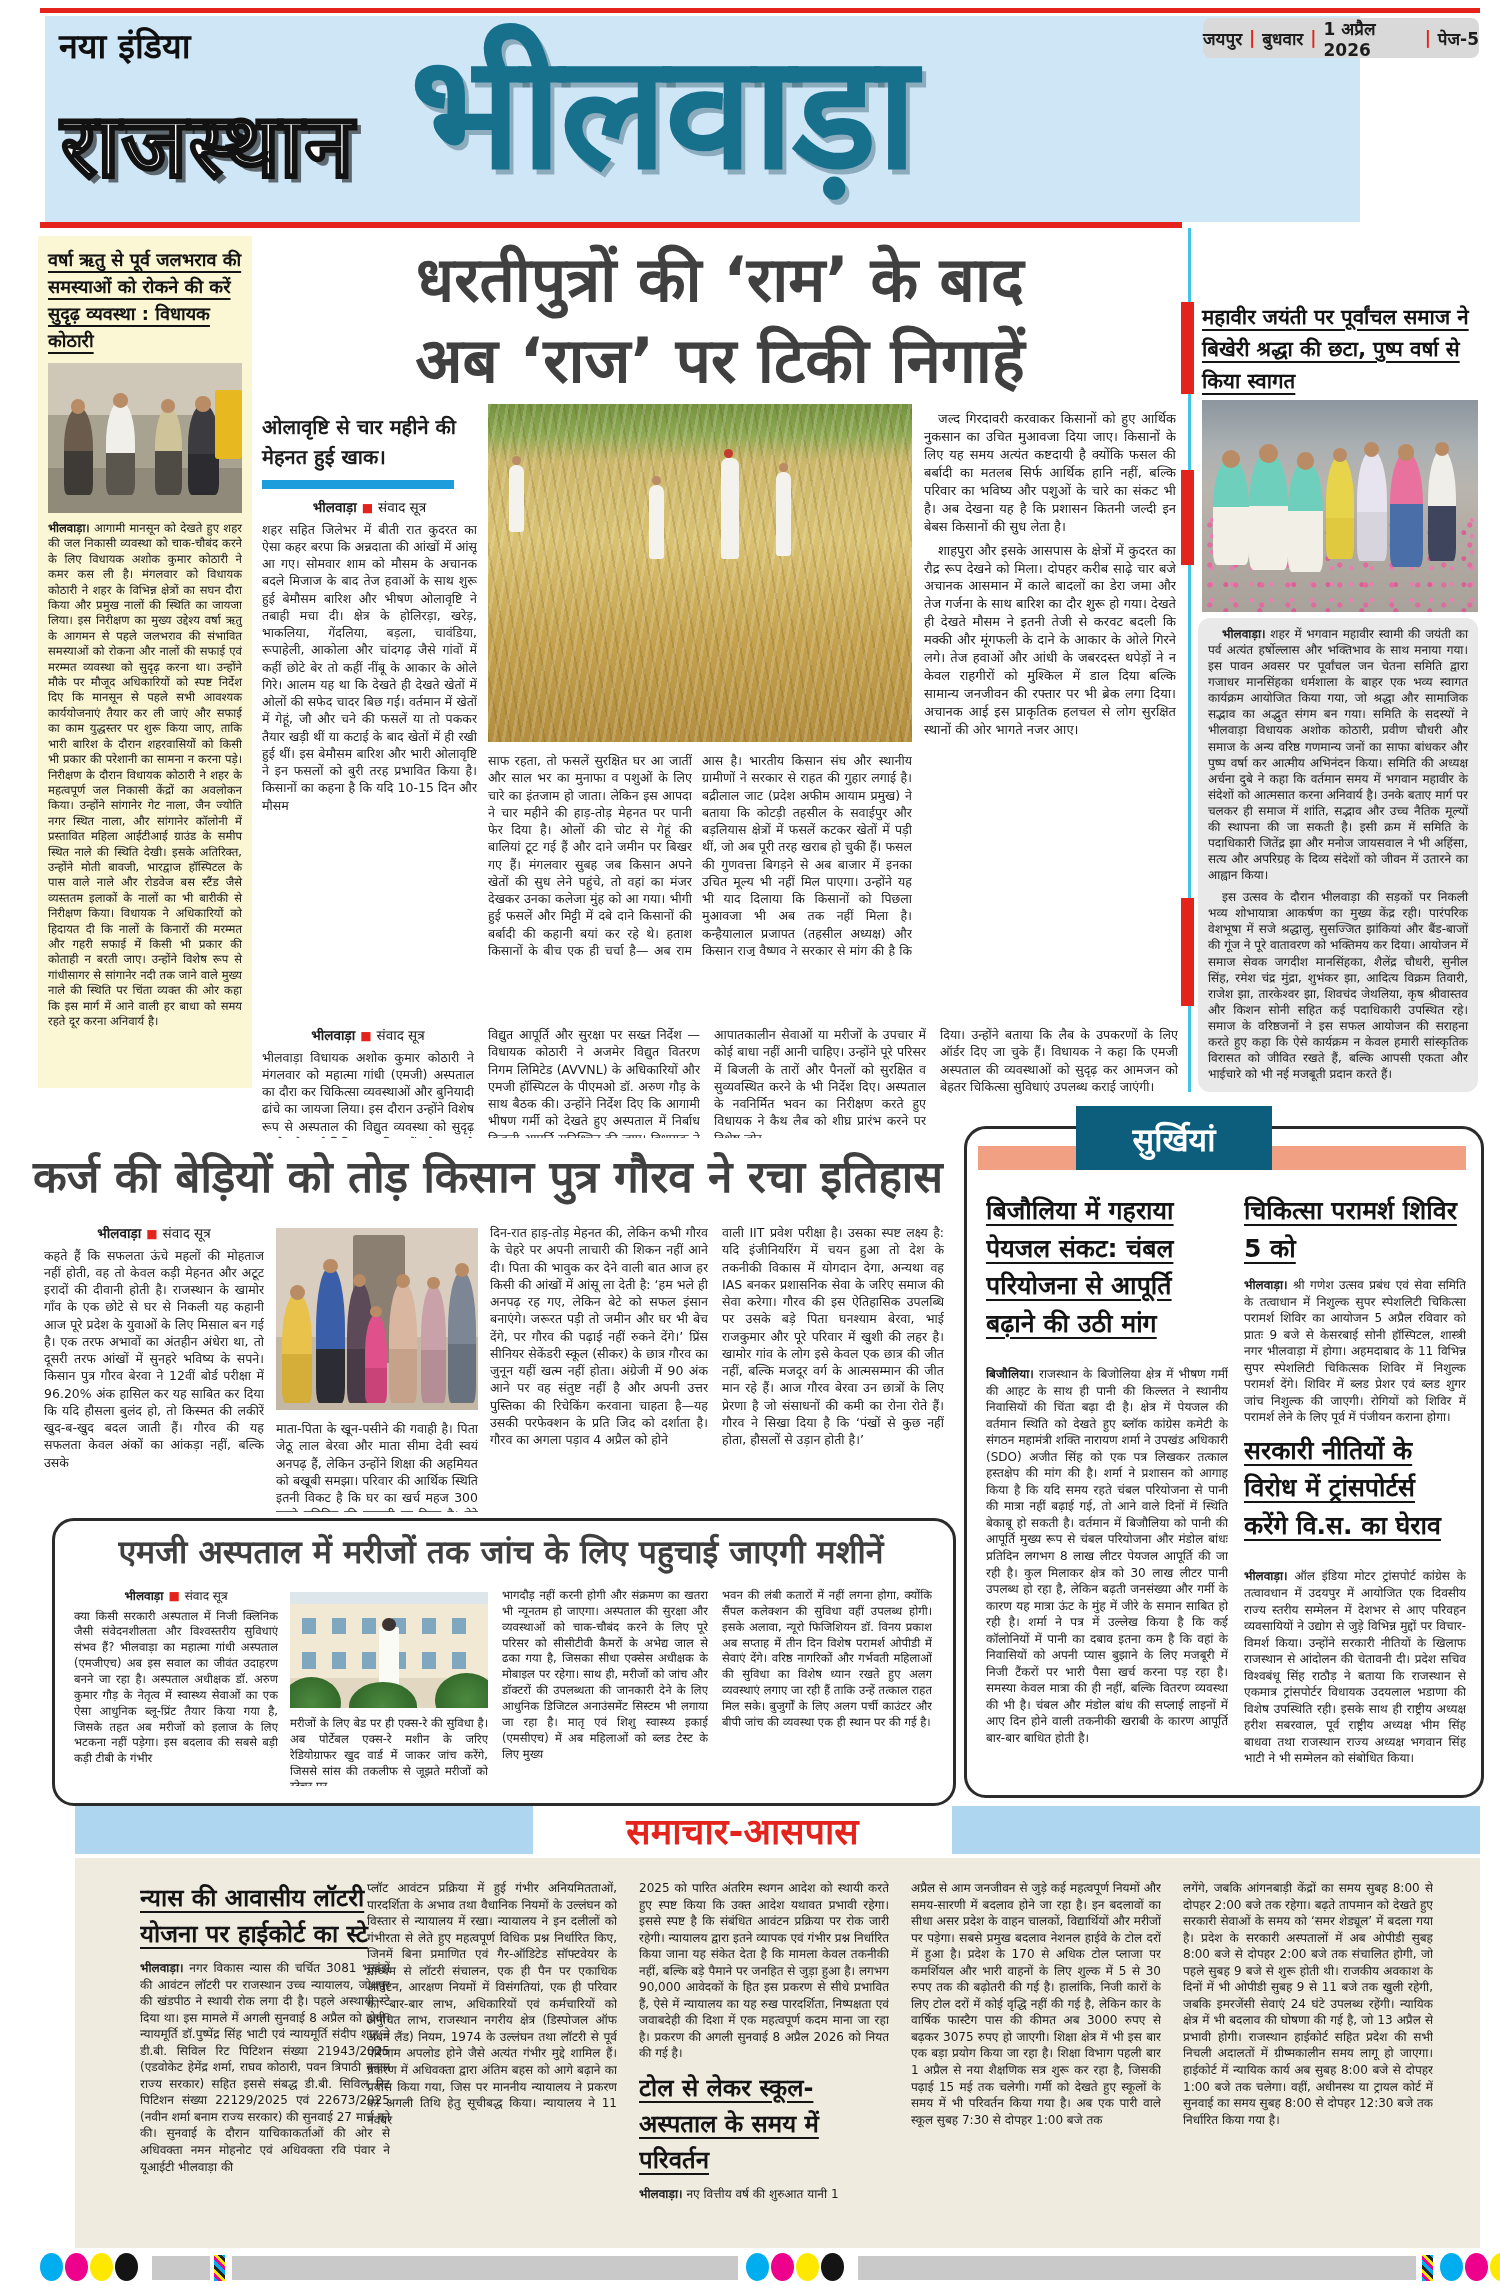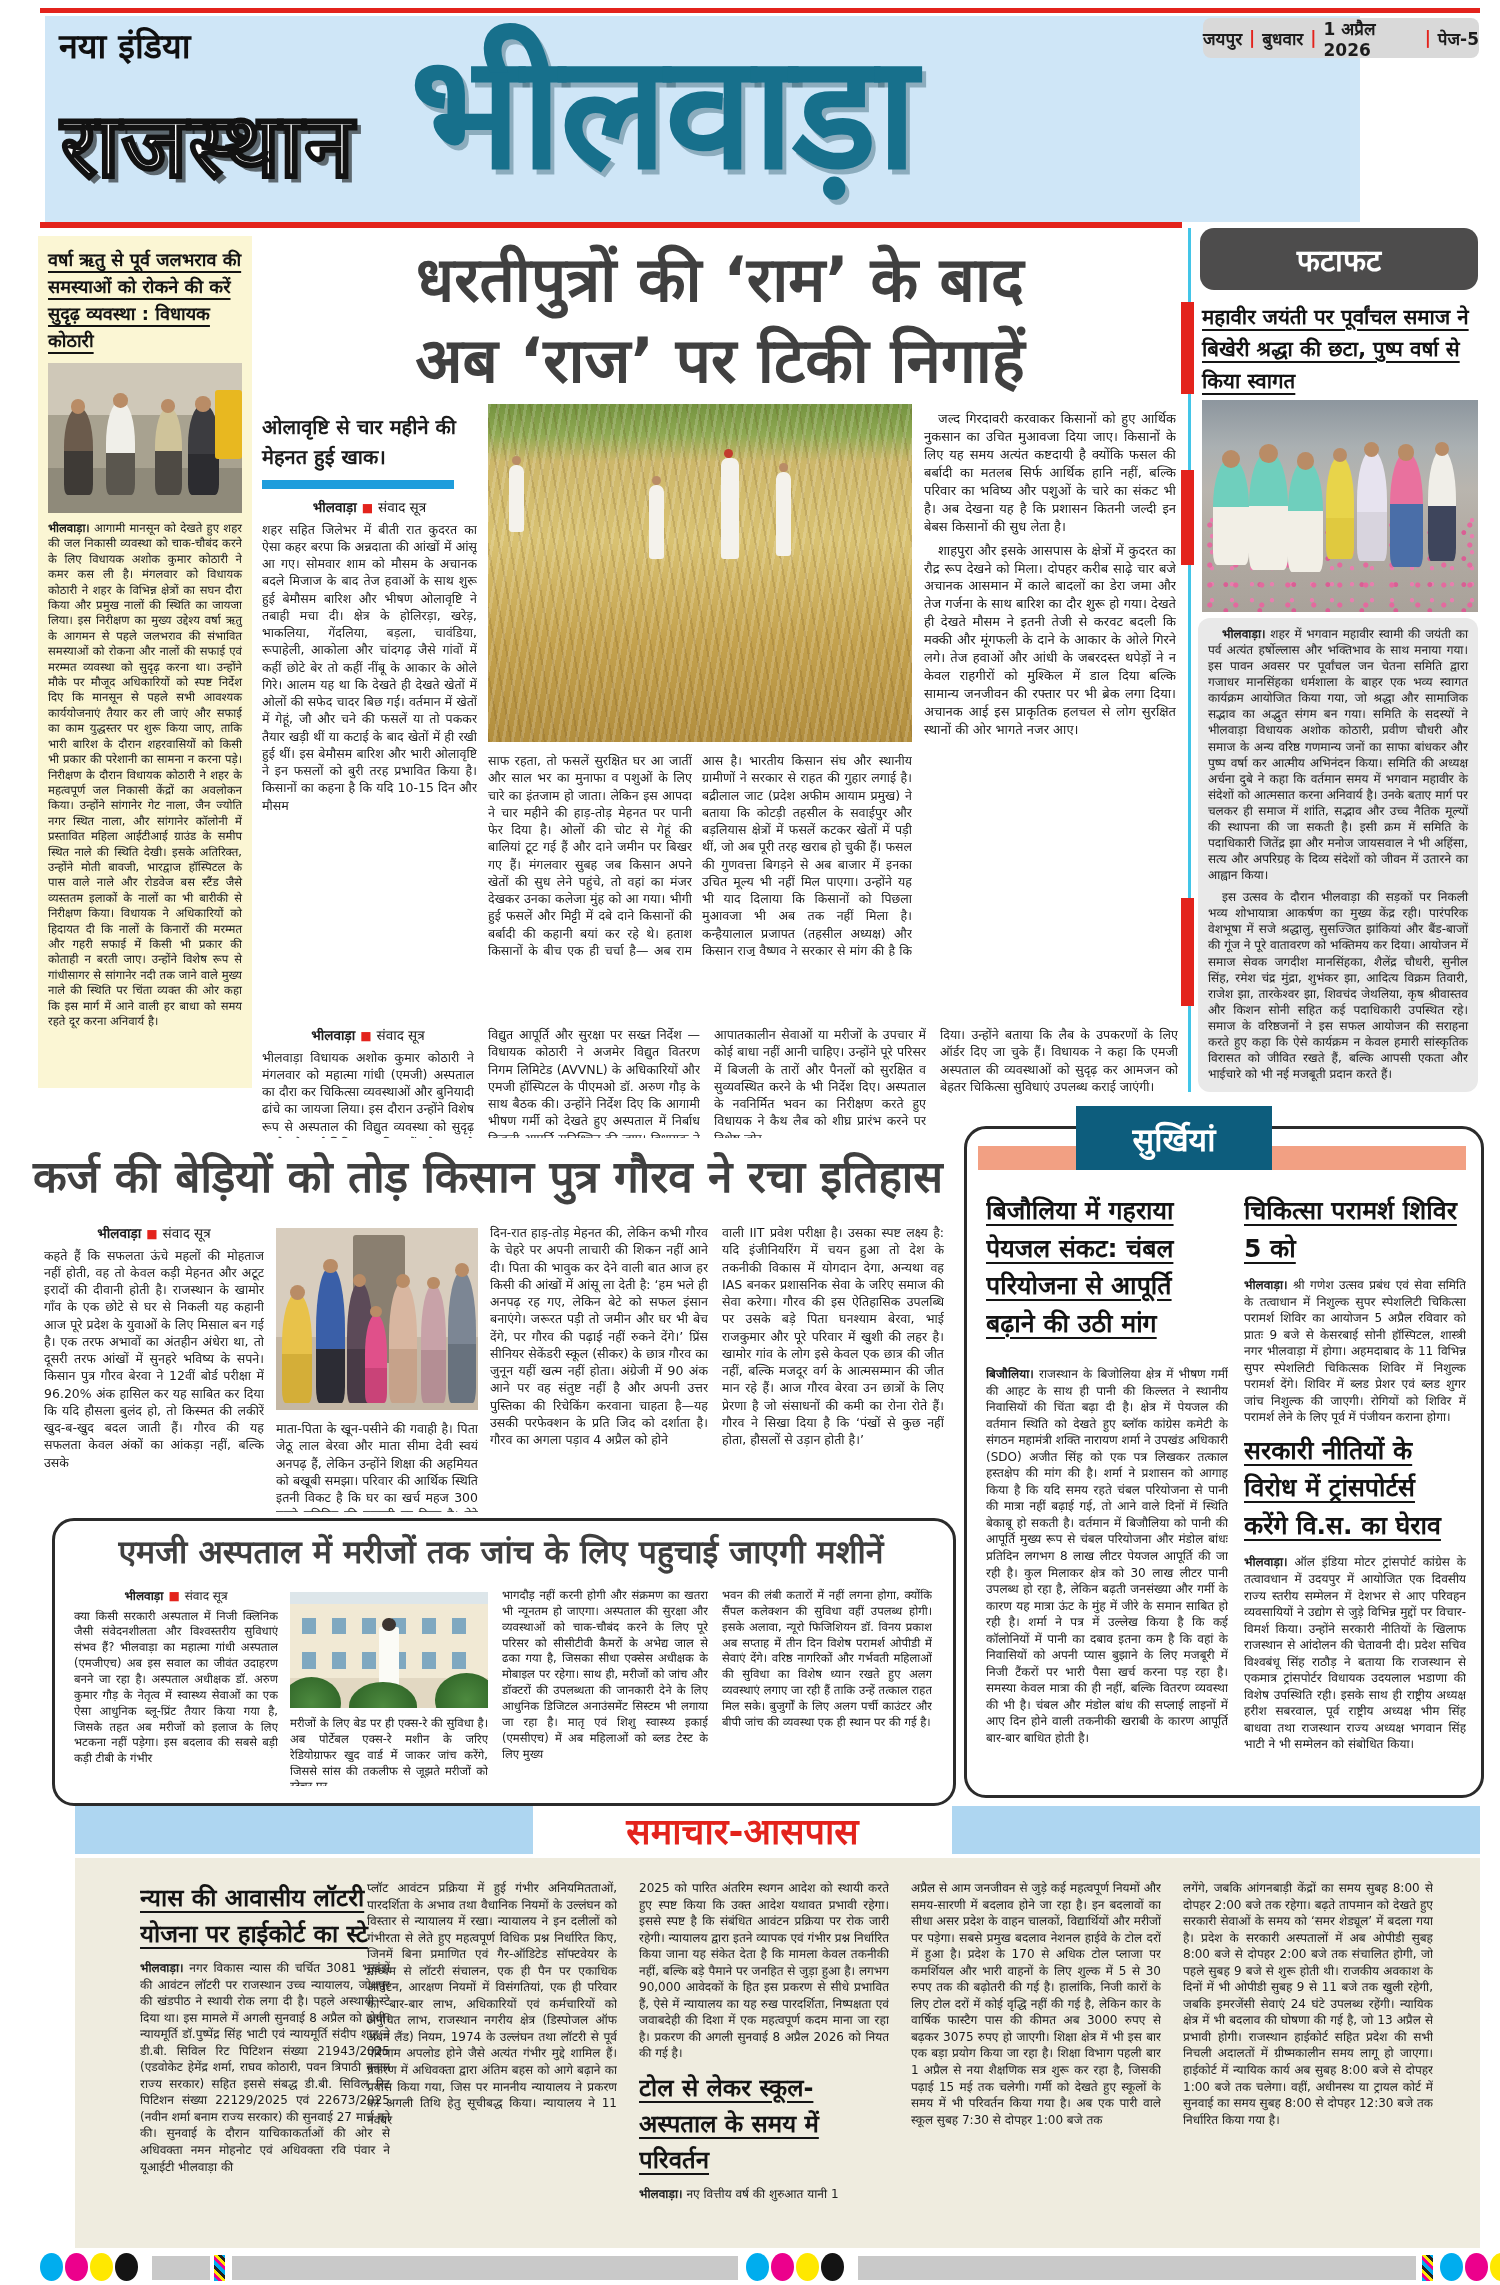--- a/index.html
+++ b/index.html
@@ -87,21 +87,20 @@
     <span>1 अप्रैल 2026</span>
     <span class="sep">|</span>
     <span>पेज-5</span>
   </div>
 
   <div class="divider"></div>
   <div class="redmark" style="top:302px;height:92px;"></div>
   <div class="redmark" style="top:470px;height:95px;"></div>
   <div class="redmark" style="top:898px;height:108px;"></div>
 
-  <div class="fatafat-label">फटाफट</div>
   <div class="fatafat-head uhead">महावीर जयंती पर पूर्वांचल समाज ने बिखेरी श्रद्धा की छटा, पुष्प वर्षा से किया स्वागत</div>
   <div class="photo" style="left:1202px;top:400px;width:276px;height:212px;">
     <div class="texture" style="background:linear-gradient(180deg,#8d969e 0%,#aab0b2 22%,#b9b5ae 42%,#b3aca4 62%,#a9a29a 100%);"></div>
     <div class="texture" style="top:55%;background-image:radial-gradient(circle at 30% 40%,#e36a9e 2.2px,transparent 3px),radial-gradient(circle at 70% 60%,#d95f94 2px,transparent 2.8px),radial-gradient(circle at 50% 20%,#e87fae 1.8px,transparent 2.6px);background-size:26px 20px,34px 26px,20px 16px;"></div>
     <div class="pfig" style="left:4%;top:28%;width:13%;height:50%;background:linear-gradient(#6fcfbd 0 45%,#f2efe6 45% 100%);"></div>
     <div class="pfig" style="left:17%;top:25%;width:14%;height:55%;background:linear-gradient(#6fcfbd 0 45%,#f2efe6 45% 100%);"></div>
     <div class="pfig" style="left:31%;top:29%;width:13%;height:52%;background:linear-gradient(#6fcfbd 0 45%,#f2efe6 45% 100%);"></div>
     <div class="pfig" style="left:45%;top:27%;width:10%;height:48%;background:linear-gradient(#e8d44a 0 60%,#e0c93f 60% 100%);"></div>
     <div class="pfig" style="left:56%;top:24%;width:11%;height:52%;background:linear-gradient(#e7e3ef 0 55%,#d8d4de 55% 100%);"></div>
     <div class="pfig" style="left:68%;top:25%;width:12%;height:54%;background:linear-gradient(#e9719e 0 45%,#4a6ea8 45% 100%);"></div>
@@ -215,21 +214,21 @@
   <div class="salmonbar" style="left:978px;top:1146px;width:488px;height:24px;"></div>
   <div class="teal-label" style="left:1076px;top:1106px;width:196px;height:64px;font-size:32px;">सुर्खियां</div>
   <div class="col" style="left:986px;top:1192px;width:242px;height:584px;font-size:12px;">
     <div class="uhead" style="font-size:25px;line-height:1.5;text-align:left;margin-bottom:24px;">बिजौलिया में गहराया पेयजल संकट: चंबल परियोजना से आपूर्ति बढ़ाने की उठी मांग</div>
     <span class="lead">बिजौलिया।</span>
     <span>राजस्थान के बिजोलिया क्षेत्र में भीषण गर्मी की आहट के साथ ही पानी की किल्लत ने स्थानीय निवासियों की चिंता बढ़ा दी है। क्षेत्र में पेयजल की वर्तमान स्थिति को देखते हुए ब्लॉक कांग्रेस कमेटी के संगठन महामंत्री शक्ति नारायण शर्मा ने उपखंड अधिकारी (SDO) अजीत सिंह को एक पत्र लिखकर तत्काल हस्तक्षेप की मांग की है। शर्मा ने प्रशासन को आगाह किया है कि यदि समय रहते चंबल परियोजना से पानी की मात्रा नहीं बढ़ाई गई, तो आने वाले दिनों में स्थिति बेकाबू हो सकती है। वर्तमान में बिजौलिया को पानी की आपूर्ति मुख्य रूप से चंबल परियोजना और मंडोल बांधः प्रतिदिन लगभग 8 लाख लीटर पेयजल आपूर्ति की जा रही है। कुल मिलाकर क्षेत्र को 30 लाख लीटर पानी उपलब्ध हो रहा है, लेकिन बढ़ती जनसंख्या और गर्मी के कारण यह मात्रा ऊंट के मुंह में जीरे के समान साबित हो रही है। शर्मा ने पत्र में उल्लेख किया है कि कई कॉलोनियों में पानी का दबाव इतना कम है कि वहां के निवासियों को अपनी प्यास बुझाने के लिए मजबूरी में निजी टैंकरों पर भारी पैसा खर्च करना पड़ रहा है। समस्या केवल मात्रा की ही नहीं, बल्कि वितरण व्यवस्था की भी है। चंबल और मंडोल बांध की सप्लाई लाइनों में आए दिन होने वाली तकनीकी खराबी के कारण आपूर्ति बार-बार बाधित होती है।</span>
   </div>
   <div class="col" style="left:1244px;top:1192px;width:222px;height:584px;font-size:12px;">
     <div class="uhead" style="font-size:25px;line-height:1.5;text-align:left;margin-bottom:10px;">चिकित्सा परामर्श शिविर 5 को</div>
     <p style="text-indent:0;"><span class="lead">भीलवाड़ा।</span> <span>श्री गणेश उत्सव प्रबंध एवं सेवा समिति के तत्वाधान में निशुल्क सुपर स्पेशलिटी चिकित्सा परामर्श शिविर का आयोजन 5 अप्रैल रविवार को प्रातः 9 बजे से केसरबाई सोनी हॉस्पिटल, शास्त्री नगर भीलवाड़ा में होगा। अहमदाबाद के 11 विभिन्न सुपर स्पेशलिटी चिकित्सक शिविर में निशुल्क परामर्श देंगे। शिविर में ब्लड प्रेशर एवं ब्लड शुगर जांच निशुल्क की जाएगी। रोगियों को शिविर में परामर्श लेने के लिए पूर्व में पंजीयन कराना होगा।</span></p>
-    <div class="uhead" style="font-size:25px;line-height:1.5;text-align:left;margin:6px 0 10px 0;">सरकारी नीतियों के विरोध में ट्रांसपोर्टर्स करेंगे वि.स. का घेराव</div>
+    <div class="uhead" style="font-size:25px;line-height:1.5;text-align:left;margin:6px 0 24px 0;">सरकारी नीतियों के विरोध में ट्रांसपोर्टर्स करेंगे वि.स. का घेराव</div>
     <p style="text-indent:0;"><span class="lead">भीलवाड़ा।</span> <span>ऑल इंडिया मोटर ट्रांसपोर्ट कांग्रेस के तत्वावधान में उदयपुर में आयोजित एक दिवसीय राज्य स्तरीय सम्मेलन में देशभर से आए परिवहन व्यवसायियों ने उद्योग से जुड़े विभिन्न मुद्दों पर विचार-विमर्श किया। उन्होंने सरकारी नीतियों के खिलाफ राजस्थान से आंदोलन की चेतावनी दी। प्रदेश सचिव विश्वबंधू सिंह राठौड़ ने बताया कि राजस्थान से एकमात्र ट्रांसपोर्टर विधायक उदयलाल भडाणा की विशेष उपस्थिति रही। इसके साथ ही राष्ट्रीय अध्यक्ष हरीश सबरवाल, पूर्व राष्ट्रीय अध्यक्ष भीम सिंह बाधवा तथा राजस्थान राज्य अध्यक्ष भगवान सिंह भाटी ने भी सम्मेलन को संबोधित किया।</span></p>
   </div>
 
   <div class="bluestrip" style="left:75px;width:458px;"></div>
   <div class="bluestrip" style="left:952px;width:528px;"></div>
   <div class="bandlabel">समाचार-आसपास</div>
 
   <div class="cream"></div>
   <div class="col" style="left:95px;top:1880px;width:250px;height:350px;font-size:12px;margin-left:45px;">
     <div class="uhead" style="font-size:24px;line-height:1.5;text-align:left;margin-bottom:8px;">न्यास की आवासीय लॉटरी योजना पर हाईकोर्ट का स्टे</div>

